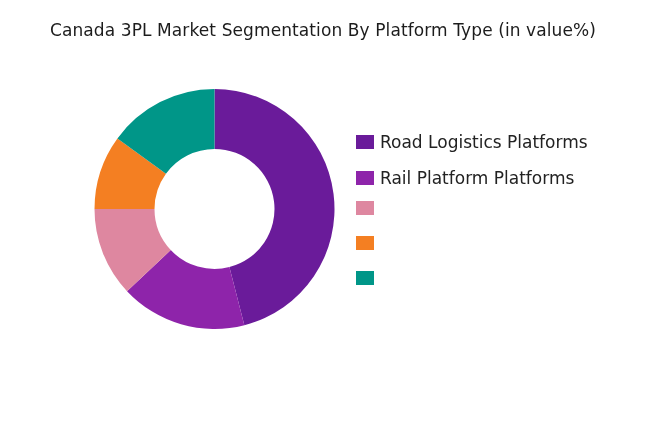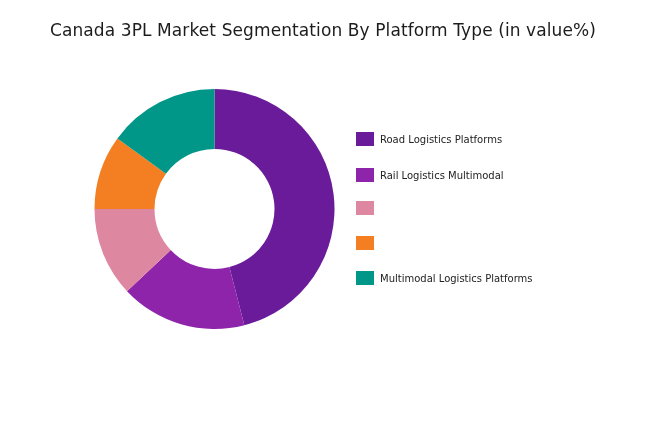--- a/index.html
+++ b/index.html
@@ -43,21 +43,21 @@
       display: flex;
       align-items: center;
       white-space: nowrap;
     }
     .legend-swatch {
       width: 18px;
       height: 14px;
       margin-right: 6px;
     }
     .legend-label {
-      font-size: 10px;
+      font-size: 17px;
       color: #222222;
     }
     .logo {
       position: absolute;
       left: 280px;
       top: 392px;
       display: flex;
       align-items: center;
       margin-top: 44px;
     }
@@ -84,31 +84,30 @@
     </g>
 </svg>
 
 <div class="legend">
   <div class="legend-item" style="top:2px">
     <span class="legend-swatch" style="background: rgb(106, 27, 154);"></span>
     <span class="legend-label">Road Logistics Platforms</span>
   </div>
   <div class="legend-item" style="top:38px">
     <span class="legend-swatch" style="background: rgb(142, 36, 170);"></span>
-    <span class="legend-label">Rail Logistics Multimodal</span>
+    <span class="legend-label">Rail Platform Platforms</span>
   </div>
   <div class="legend-item" style="top:71px">
     <span class="legend-swatch" style="background: rgb(222, 135, 160);"></span>
   </div>
   <div class="legend-item" style="top:106px">
     <span class="legend-swatch" style="background: rgb(244, 127, 34);"></span>
   </div>
   <div class="legend-item" style="top:141px">
     <span class="legend-swatch" style="background: rgb(0, 150, 136);"></span>
-    <span class="legend-label">Multimodal Logistics Platforms</span>
   </div>
 </div>
 
 <div class="logo">
   <svg width="22" height="22" viewBox="0 0 22 22" xmlns="http://www.w3.org/2000/svg">
     <path d="M2 3 C 6 3, 6 19, 11 11 S 16 19, 20 19" fill="none" stroke="#7B1FA2" stroke-width="1.6"></path>
     <path d="M2 3 C 3 10, 4 20, 4 20" fill="none" stroke="#7B1FA2" stroke-width="1.4"></path>
     <path d="M20 2 C 19 10, 18 19, 18 19" fill="none" stroke="#B44FCB" stroke-width="1.4"></path>
     <path d="M3 5 C 7 5, 8 17, 12 12 S 16 16, 19 17" fill="none" stroke="#C77DD8" stroke-width="1"></path>
   </svg>

